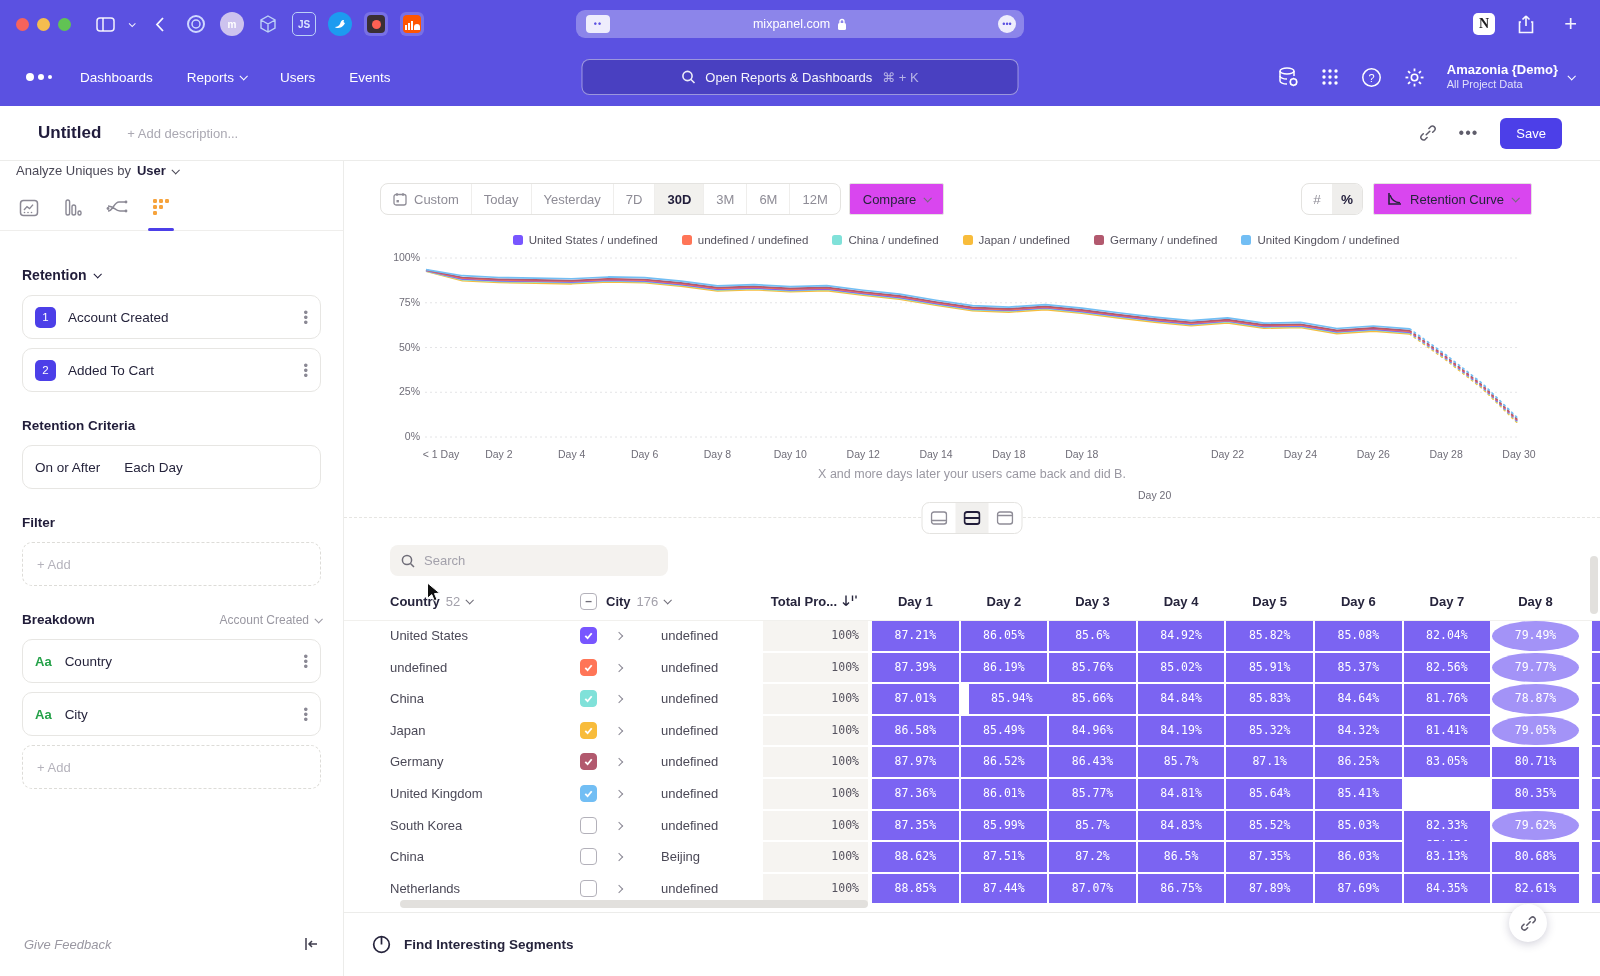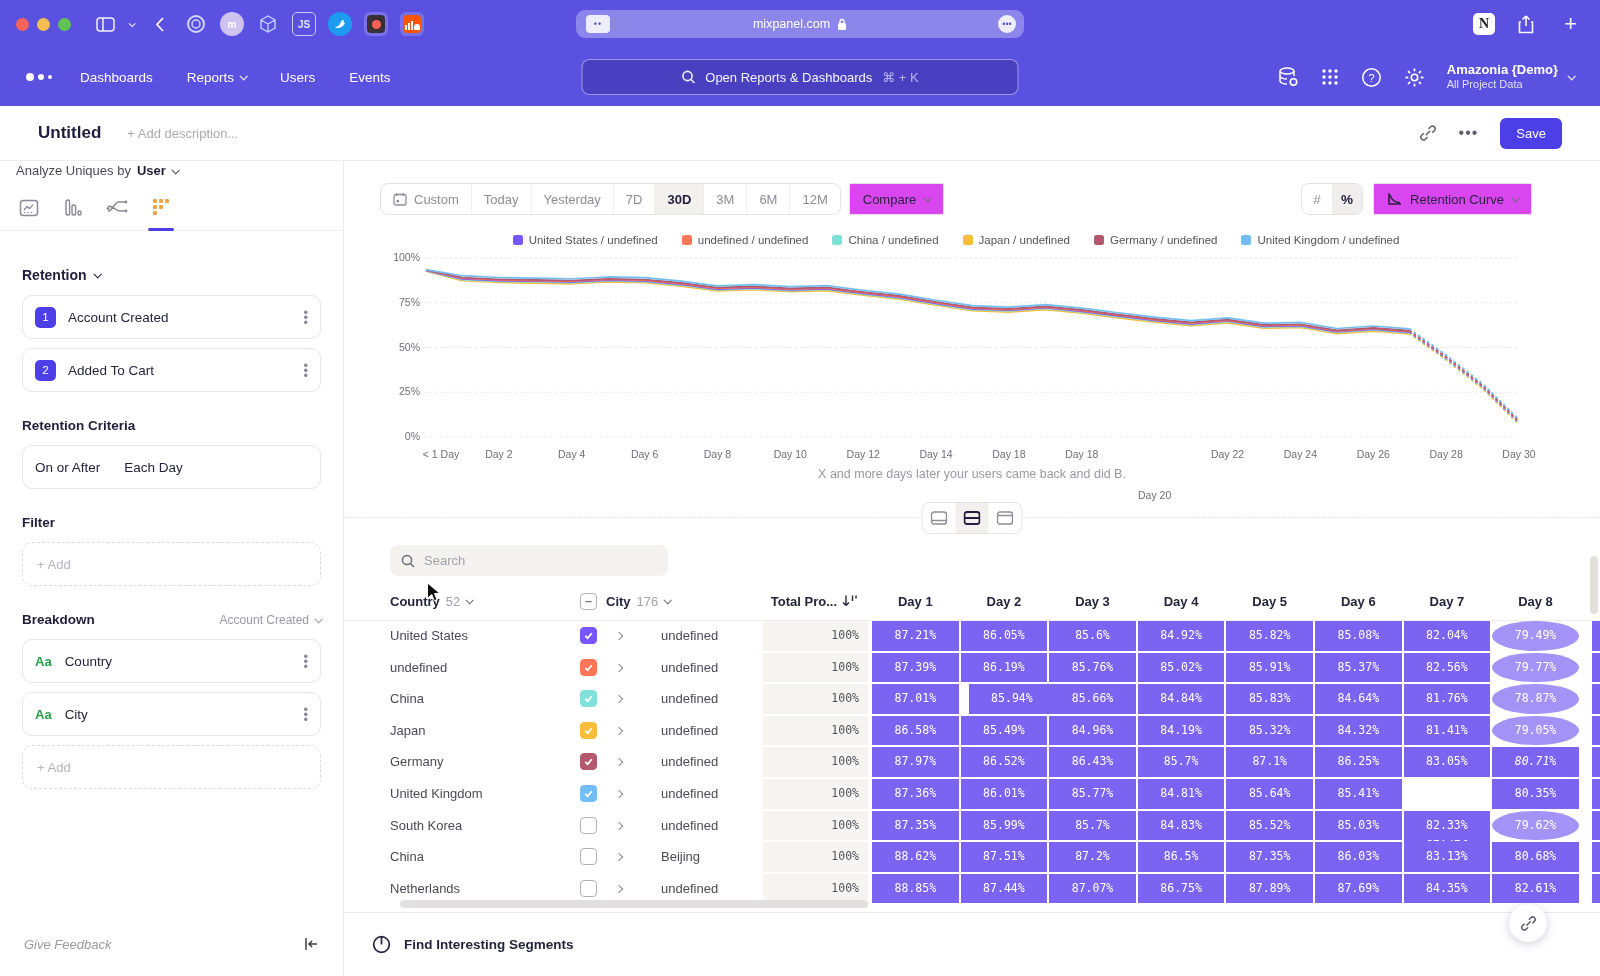--- a/index.html
+++ b/index.html
@@ -695,21 +695,21 @@
           <span class="chev chev-r td-exp"></span>
           <div class="td-city">undefined</div>
           <div class="td-total">100%</div>
           <div class="td-day" style="left: 528px;">87.97%</div>
           <div class="td-day" style="left: 616.6px;">86.52%</div>
           <div class="td-day" style="left: 705.2px;">86.43%</div>
           <div class="td-day" style="left: 793.8px;">85.7%</div>
           <div class="td-day" style="left: 882.4px;">87.1%</div>
           <div class="td-day" style="left: 971px;">86.25%</div>
           <div class="td-day" style="left: 1059.6px;">83.05%</div>
-          <div class="td-day" style="left: 1148.2px; font-style: italic;">80.71%</div>
+          <div class="td-day" style="left: 1148.2px;">80.71%</div>
           <div class="td-sliver"></div>
         </div>
         <div class="trow" style="top: 158px;">
           <div class="td-country">United Kingdom</div>
           <span class="checkbox td-check" style="background: rgb(114, 190, 244); border-color: rgb(114, 190, 244);">
             <svg width="11" height="11" viewBox="0 0 12 12">
               <path d="M2.5 6.5 L5 9 L9.5 3.5" stroke="#fff" stroke-width="2" fill="none"></path>
             </svg>
           </span>
           <span class="chev chev-r td-exp"></span>

